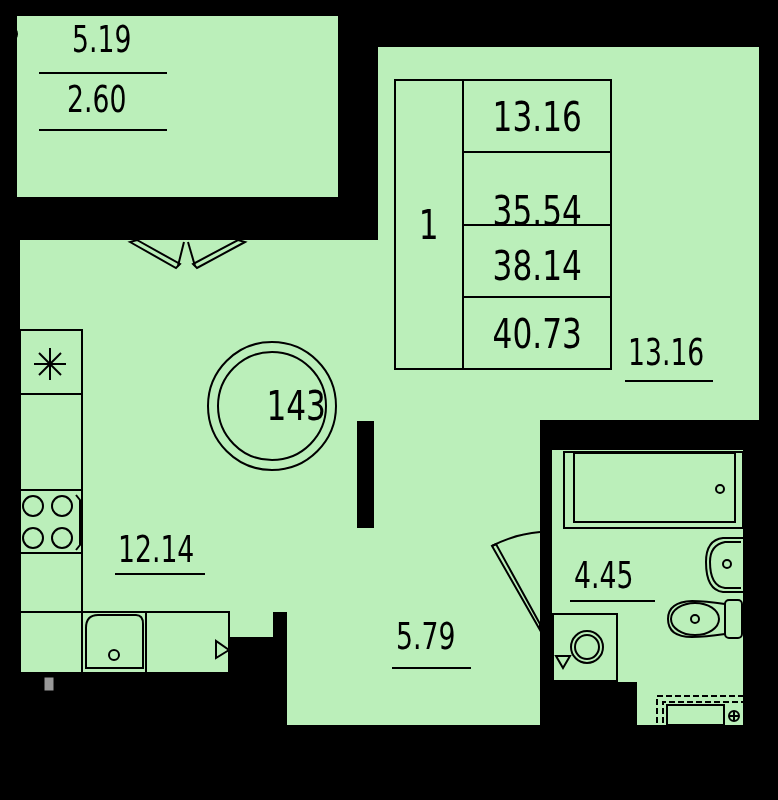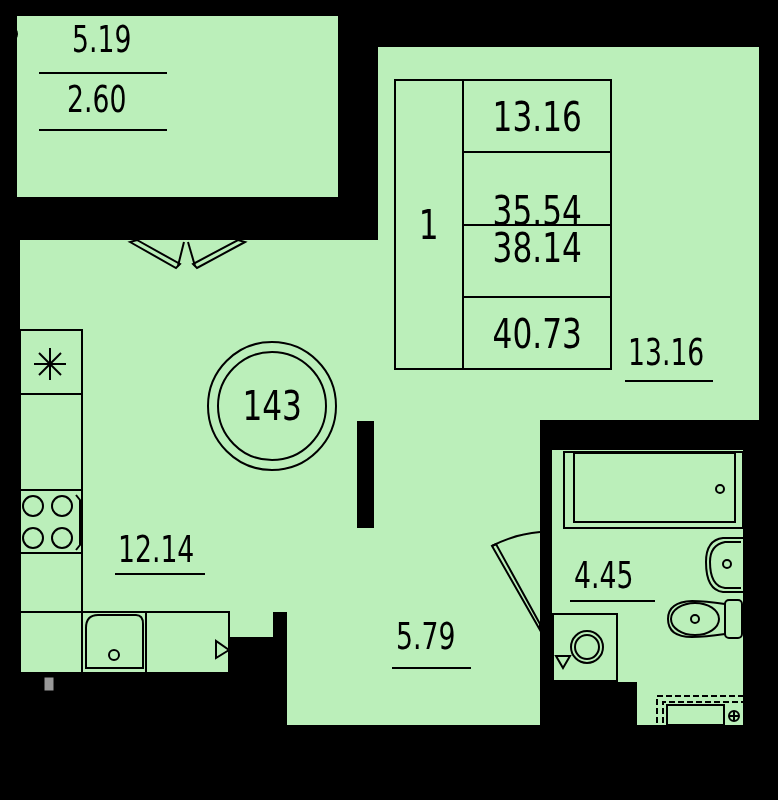--- a/index.html
+++ b/index.html
@@ -141,31 +141,31 @@
 
 <div class="cell" style="left:395px; top:80px; width:68px; height:289px;">
     <span>1</span>
   </div>
 <div class="cell" style="left:463px; top:82px; width:148px; height:70px;">
     <span>13.16</span>
   </div>
 <div class="cell" style="left:463px; top:153px; width:148px; height:72px;margin-top:22px;">
     <span>35.54</span>
   </div>
-<div class="cell" style="left:463px; top:212px; width:148px; height:71px;">
+<div class="cell" style="left:463px; top:230px; width:148px; height:71px;">
     <span>38.14</span>
   </div>
 <div class="cell" style="left:463px; top:298px; width:148px; height:71px;">
     <span>40.73</span>
   </div>
 
 <div class="lbl area" style="left:628px; top:333px;">13.16</div>
 <div class="uline" style="left:625px; top:380px; width:88px;"></div>
 
-<div class="cell" style="left:208px; top:372px; width:128px; height:68px;">
+<div class="cell" style="left:208px; top:372px; width:128px; height:68px;padding-left:24px;">
     <span>143</span>
   </div>
 
 <div class="lbl area" style="left:118px; top:530px;">12.14</div>
 <div class="uline" style="left:115px; top:573px; width:90px;"></div>
 
 <div class="lbl area" style="left:396px; top:617px;">5.79</div>
 <div class="uline" style="left:392px; top:667px; width:79px;"></div>
 
 <div class="lbl area" style="left:574px; top:556px;">4.45</div>

